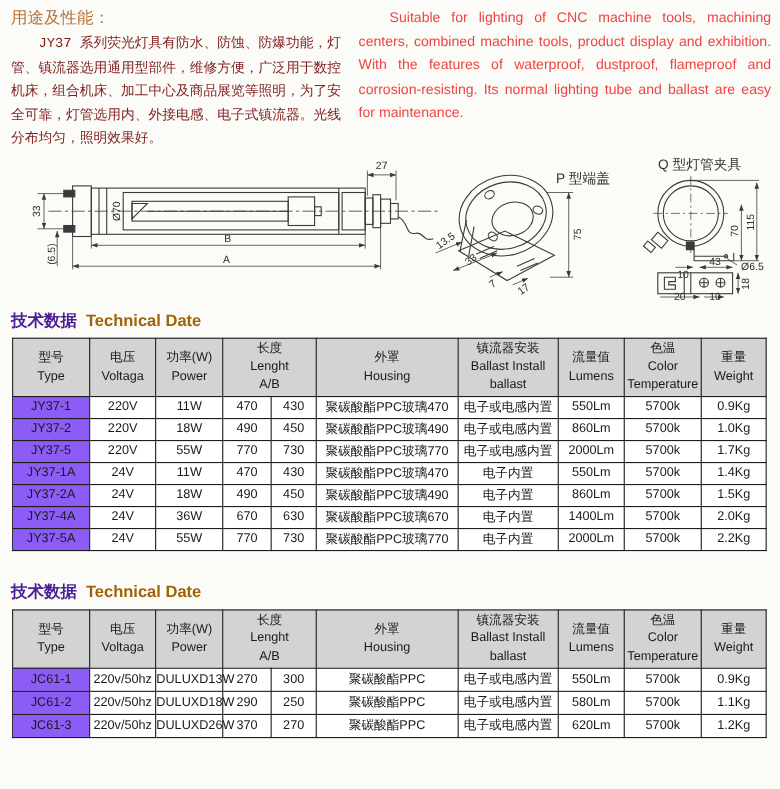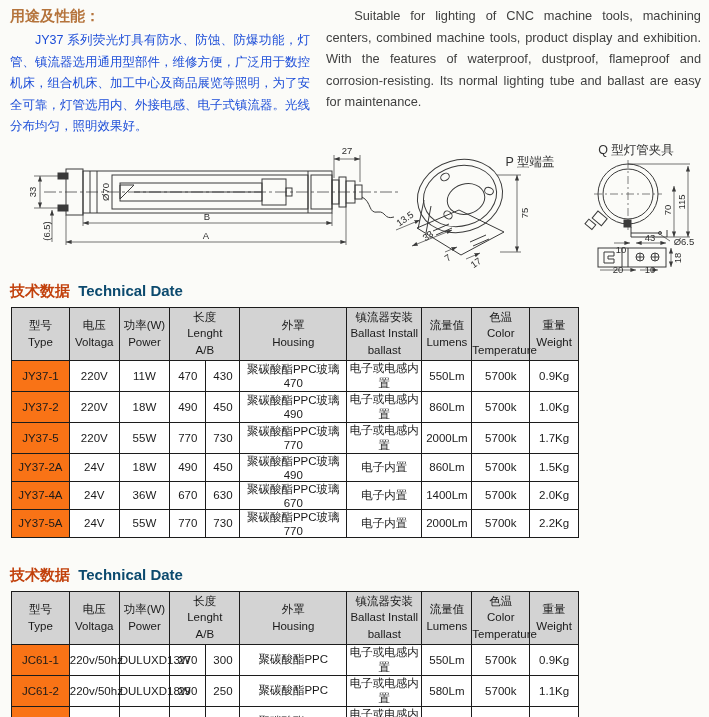--- a/index.html
+++ b/index.html
@@ -4,44 +4,44 @@
 <style>
   html,body{margin:0;padding:0;}
   body{
     width:709px;height:717px;overflow:hidden;
     background:#fbfbf8;color:#222;
     font-family:"Liberation Sans","DejaVu Sans",sans-serif;
   }
   .top{display:flex;padding:5px 8px 0 10px;}
   .col-cn{width:300px;}
   .col-en{flex:1;padding-left:16px;}
-  .head{font-size:15px;font-weight:bold;color:#b5743c;margin:2px 0 4px 0;}
+  .head{font-size:15px;font-weight:normal;color:#b5743c;margin:2px 0 4px 0;}
   .body-cn{margin:0;font-size:12.5px;line-height:21.5px;text-align:justify;
-    text-indent:2em;color:#1d4ed8;}
+    text-indent:2em;color:#7f1d1d;font-family:Liberation Mono, monospace;}
   .body-en{margin:0;font-size:12.8px;line-height:21.5px;text-align:justify;
-    text-indent:2.2em;color:#404040;}
+    text-indent:2.2em;color:#ef4444;}
   svg{display:block;margin-top:4px;}
   svg .s{stroke:#3a3a3a;stroke-width:1;fill:none;}
   svg .sf{stroke:#3a3a3a;stroke-width:1;fill:#3a3a3a;}
   svg .cl{stroke:#4a4a4a;stroke-width:0.8;stroke-dasharray:12 3 3 3;fill:none;}
   svg .cl2{stroke:#4a4a4a;stroke-width:0.7;stroke-dasharray:8 3 2 3;fill:none;}
   svg .ext{stroke:#3a3a3a;stroke-width:0.7;fill:none;}
   svg text.dim{font-size:9.5px;fill:#2e2e2e;font-family:"Liberation Sans",sans-serif;}
   svg text.lbl{font-size:12.5px;fill:#333;font-family:"Liberation Sans",sans-serif;}
   .section-title{margin:8px 0 6px 10px;font-size:15px;font-weight:bold;}
-  .section-title .cn{color:#c2410c;}
-  .section-title .en{color:#0c4a6e;margin-left:4px;}
+  .section-title .cn{color:#4c1d95;}
+  .section-title .en{color:#a16207;margin-left:4px;}
   .mt2{margin-top:28px;}
-  table{border-collapse:collapse;table-layout:fixed;width:568px;margin-left:11px;
+  table{border-collapse:collapse;table-layout:fixed;width:686px;margin-left:11px;
     background:#fff;}
   th,td{border:1px solid #1c1c1c;text-align:center;vertical-align:middle;padding:0;}
   thead th{background:#d3d3d3;font-weight:normal;height:52px;font-size:11.5px;
     line-height:1.4;white-space:pre-line;color:#1a1a1a;}
   tbody td{font-size:11.5px;color:#1a1a1a;background:#fff;}
-  tbody td:first-child{background:#f97316;}
+  tbody td:first-child{background:#8b5cf6;}
   table.t1 tbody td{height:19px;}
   table.t2 tbody td{height:20px;}
 </style>
 </head>
 <body>
 
 <div class="top">
   <div class="col-cn">
     <div class="head">用途及性能：</div>
     <p class="body-cn">JY37 系列荧光灯具有防水、防蚀、防爆功能，灯管、镇流器选用通用型部件，维修方便，广泛用于数控机床，组合机床、加工中心及商品展览等照明，为了安全可靠，灯管选用内、外接电感、电子式镇流器。光线分布均匀，照明效果好。</p>
@@ -258,20 +258,32 @@
         <td>55W</td>
         <td>770</td>
         <td>730</td>
         <td>聚碳酸酯PPC玻璃770</td>
         <td>电子或电感内置</td>
         <td>2000Lm</td>
         <td>5700k</td>
         <td>1.7Kg</td>
       </tr>
       <tr>
+        <td>JY37-1A</td>
+        <td>24V</td>
+        <td>11W</td>
+        <td>470</td>
+        <td>430</td>
+        <td>聚碳酸酯PPC玻璃470</td>
+        <td>电子内置</td>
+        <td>550Lm</td>
+        <td>5700k</td>
+        <td>1.4Kg</td>
+      </tr>
+      <tr>
         <td>JY37-2A</td>
         <td>24V</td>
         <td>18W</td>
         <td>490</td>
         <td>450</td>
         <td>聚碳酸酯PPC玻璃490</td>
         <td>电子内置</td>
         <td>860Lm</td>
         <td>5700k</td>
         <td>1.5Kg</td>

